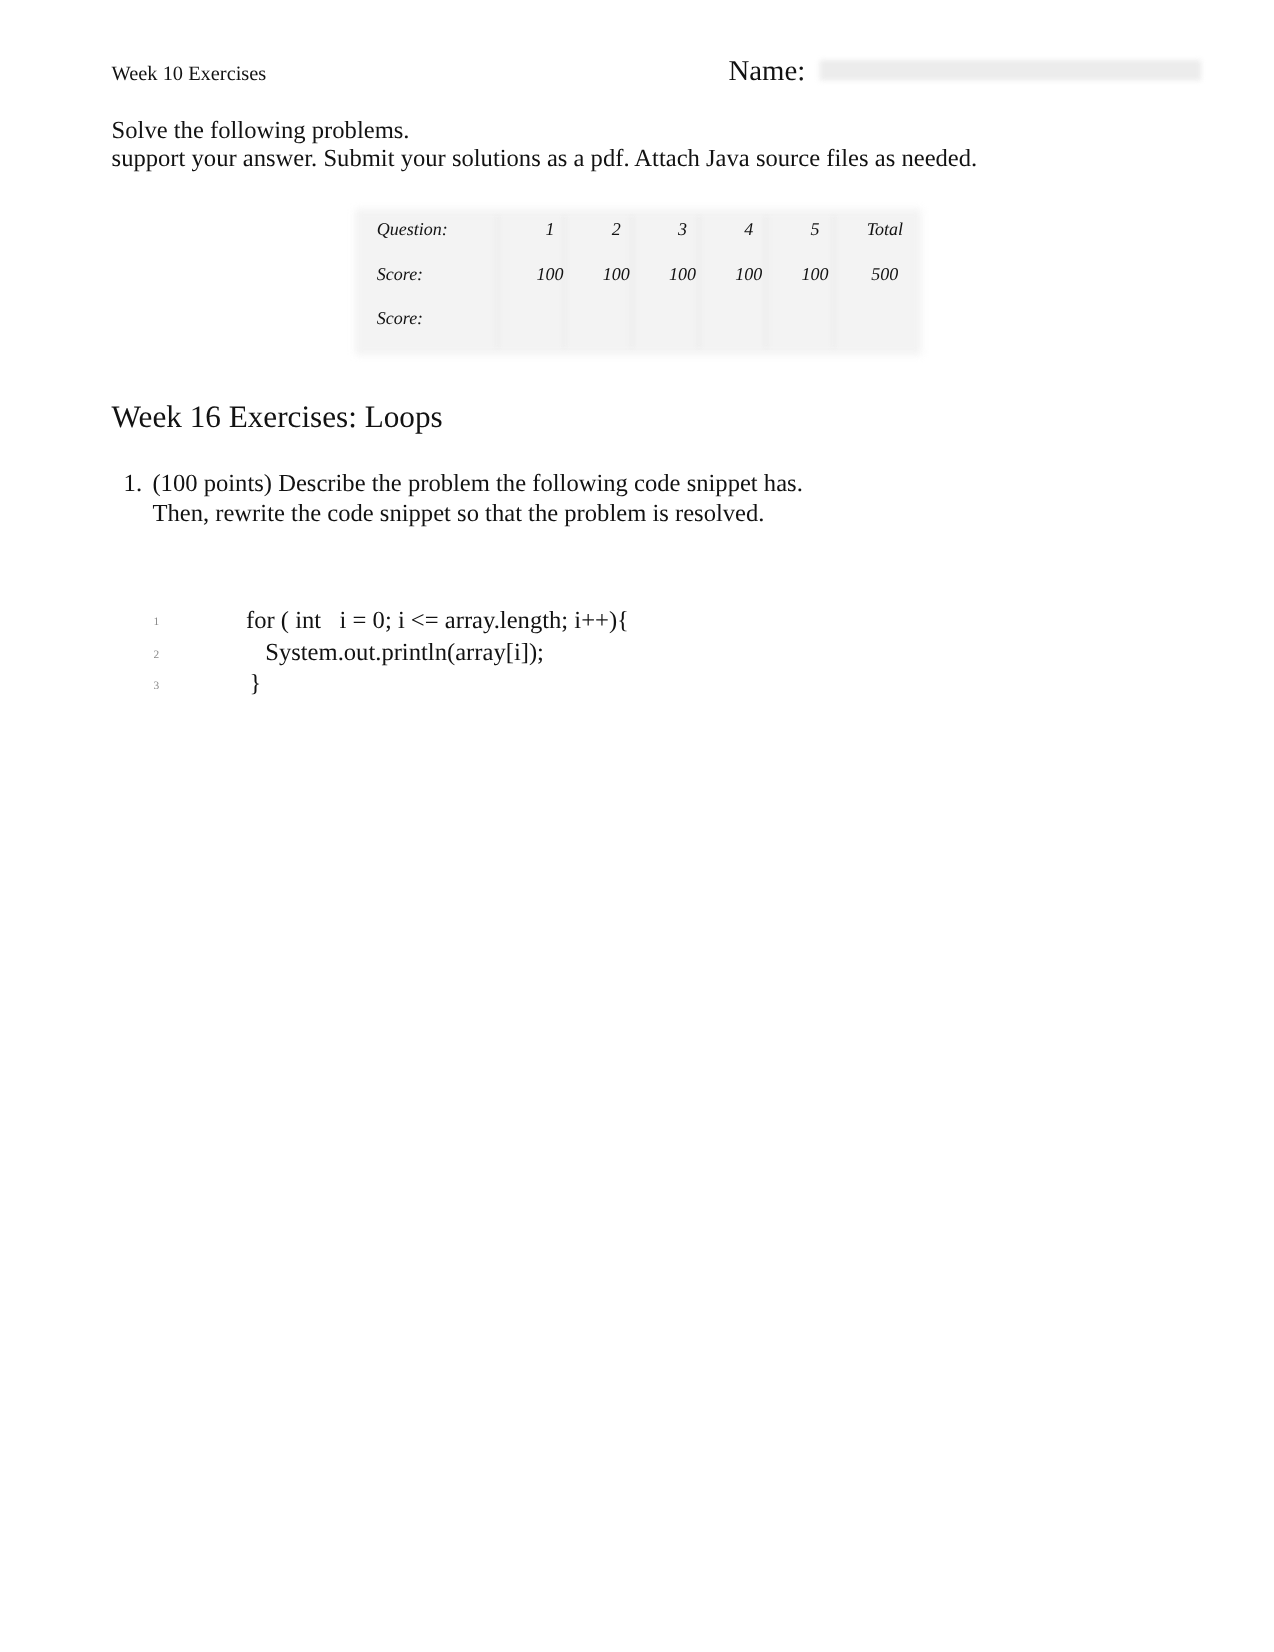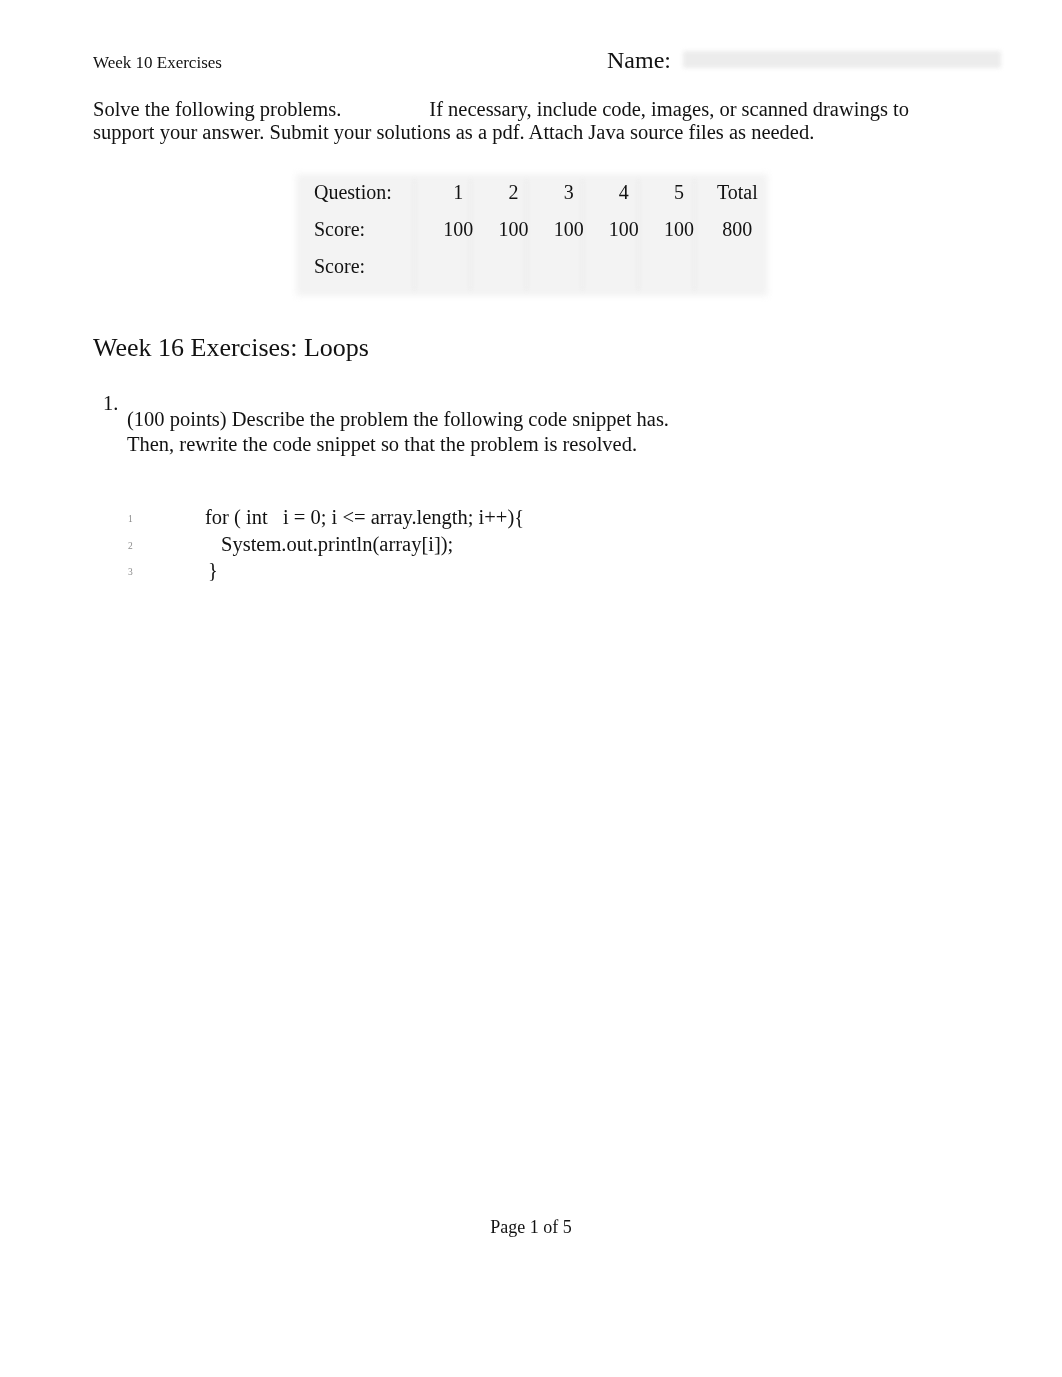--- a/index.html
+++ b/index.html
@@ -98,21 +98,22 @@
     width: 1px;
     height: 110px;
     background: #e3e3e3;
     filter: blur(2px);
   }
   .grade-table {
     position: absolute;
     inset: 0;
     border-collapse: collapse;
     width: 100%;
-    font-size: 20px;
+    font-size: 15px;
+    font-style: italic;
   }
   .grade-table td {
     padding: 0;
     height: 37px;
     text-align: center;
     vertical-align: middle;
     white-space: nowrap;
   }
   .grade-table td.rowhead {
     text-align: left;
@@ -140,21 +141,21 @@
     width: 850px;
     font-size: 20.5px;
     line-height: 25px;
   }
   .q-row { display: flex; }
   .q-marker {
     width: 24px;
     flex: 0 0 24px;
     white-space: nowrap;
   }
-  .q-body { flex: 1 1 auto; margin-top: 16px; }
+  .q-body { flex: 1 1 auto; }
   .q-body .qline {
     display: block;
     white-space: nowrap;
   }
 
   
   .listing {
     position: absolute;
     left: 128px;
     top: 504px;
@@ -204,21 +205,20 @@
     <div class="doc-header-left">Week 10 Exercises</div>
     <div class="doc-header-right">
       <span class="name-label">Name:</span>
       <span class="name-blank"></span>
     </div>
   </div>
 
   <div class="intro">
     <span class="ln j1">
       <span>Solve the following problems.</span>
-      <span>If necessary, include code, images, or scanned drawings to</span>
     </span>
     <span class="ln">support your answer. Submit your solutions as a pdf. Attach Java source files as needed.</span>
   </div>
 
   <div class="grade-table-wrap">
     <div class="grade-bg"></div>
     <div class="grade-sep" style="left:118px"></div>
     <div class="grade-sep" style="left:174px"></div>
     <div class="grade-sep" style="left:230px"></div>
     <div class="grade-sep" style="left:286px"></div>
@@ -236,21 +236,21 @@
           <td class="cell">5</td>
           <td class="total-cell">Total</td>
         </tr>
         <tr>
           <td class="rowhead">Score:</td>
           <td class="cell">100</td>
           <td class="cell">100</td>
           <td class="cell">100</td>
           <td class="cell">100</td>
           <td class="cell">100</td>
-          <td class="total-cell">800</td>
+          <td class="total-cell">500</td>
         </tr>
         <tr>
           <td class="rowhead">Score:</td>
           <td class="cell"></td>
           <td class="cell"></td>
           <td class="cell"></td>
           <td class="cell"></td>
           <td class="cell"></td>
           <td class="total-cell"></td>
         </tr>
@@ -278,17 +278,14 @@
     <div class="code-row">
       <span class="code-lineno">2</span>
       <span class="code-text ind1">System.out.println(array[i]);</span>
     </div>
     <div class="code-row">
       <span class="code-lineno">3</span>
       <span class="code-text ind2">}</span>
     </div>
   </div>
 
-  <div class="doc-footer">
-    <span>Page 1 of 5</span>
-  </div>
 
 </div>
 
 </body></html>

